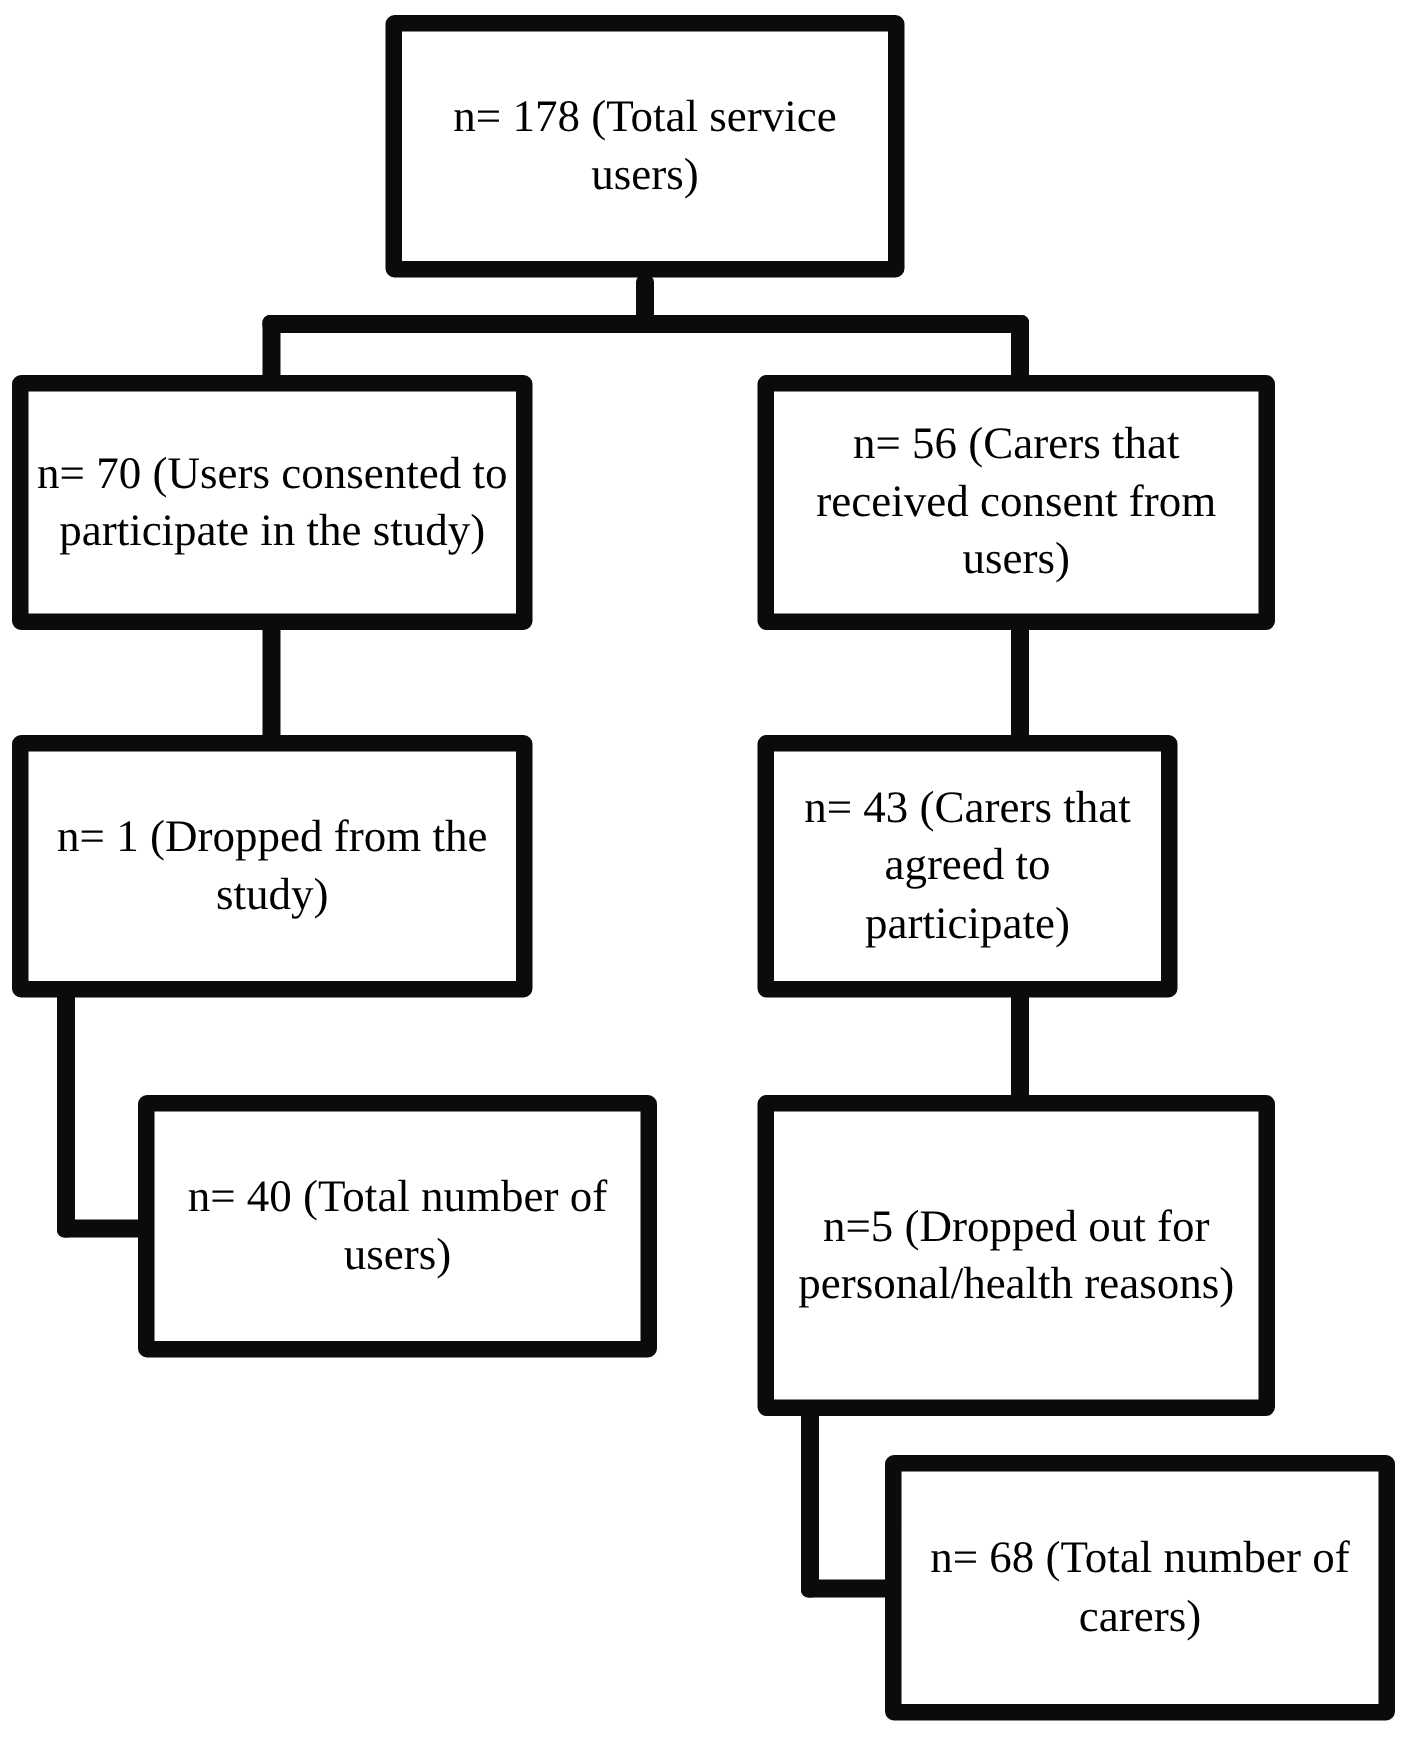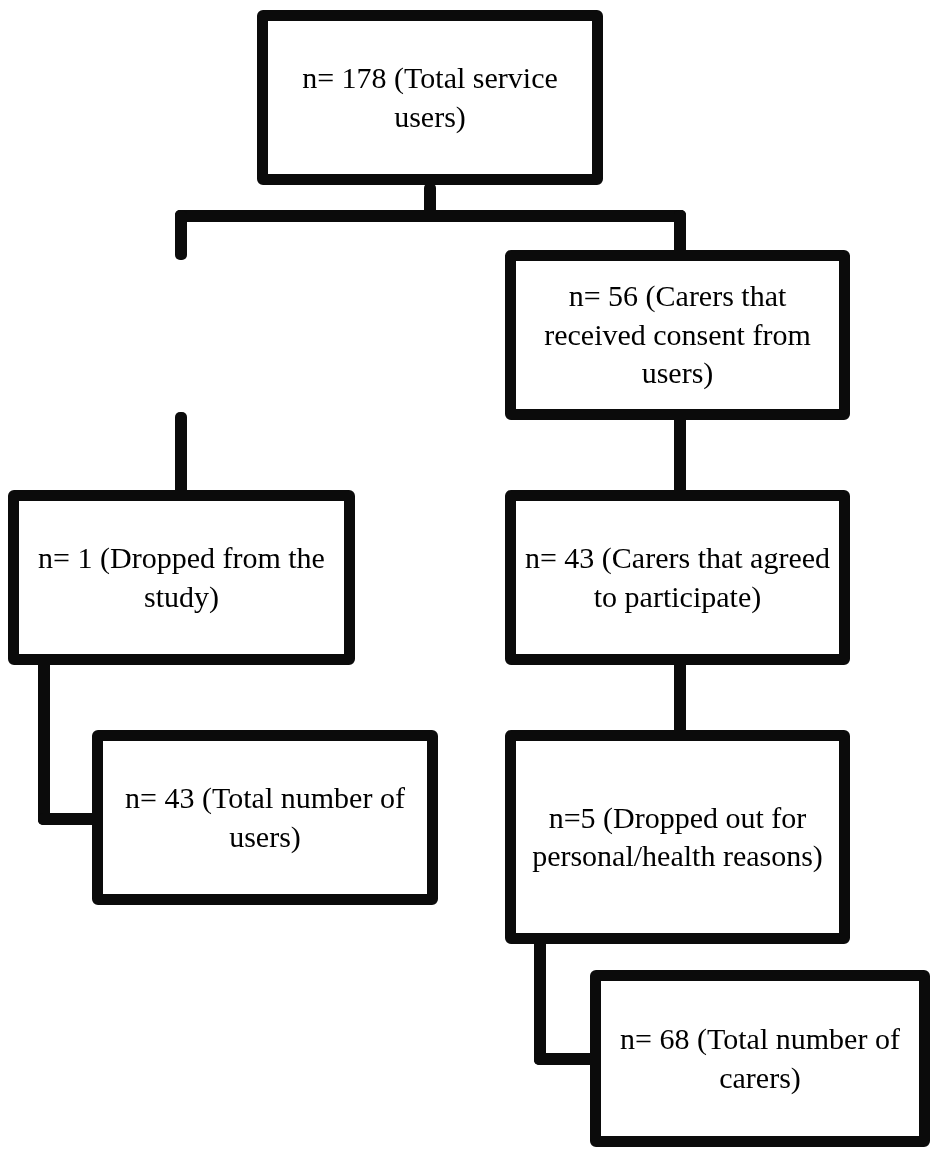--- a/index.html
+++ b/index.html
@@ -48,26 +48,27 @@
   <div class="line" style="left:175px; top:412px; width:12px; height:88px;"></div>
   <div class="line" style="left:674px; top:412px; width:12px; height:88px;"></div>
   <div class="line" style="left:38px; top:658px; width:12px; height:167px;"></div>
   <div class="line" style="left:38px; top:813px; width:64px; height:12px;"></div>
   <div class="line" style="left:674px; top:658px; width:12px; height:82px;"></div>
   <div class="line" style="left:534px; top:898px; width:12px; height:167px;"></div>
   <div class="line" style="left:534px; top:1053px; width:66px; height:12px;"></div>
 
   <div class="node" style="left:257px; top:10px; width:346px; height:175px;">n= 178 (Total service users)</div>
 
+  <div class="node" style="left:8px; top:250px; width:347px; height:170px;">n= 70 (Users consented to participate in the study)</div>
 
   <div class="node" style="left:505px; top:250px; width:345px; height:170px;">n= 56 (Carers that received consent from users)</div>
 
   <div class="node" style="left:8px; top:490px; width:347px; height:175px;">n= 1 (Dropped from the study)</div>
 
-  <div class="node" style="left:505px; top:490px; width:345px; height:175px;">n= 43 (Carers that agreed to participate)</div>
+  <div class="node" style="left:505px; top:490px; width:280px; height:175px;">n= 43 (Carers that agreed to participate)</div>
 
-  <div class="node" style="left:92px; top:730px; width:346px; height:175px;">n= 43 (Total number of users)</div>
+  <div class="node" style="left:92px; top:730px; width:346px; height:175px;">n= 40 (Total number of users)</div>
 
   <div class="node" style="left:505px; top:730px; width:345px; height:214px;">n=5 (Dropped out for personal/health reasons)</div>
 
   <div class="node" style="left:590px; top:970px; width:340px; height:177px;">n= 68 (Total number of carers)</div>
 
 </div>
 
 </body></html>

